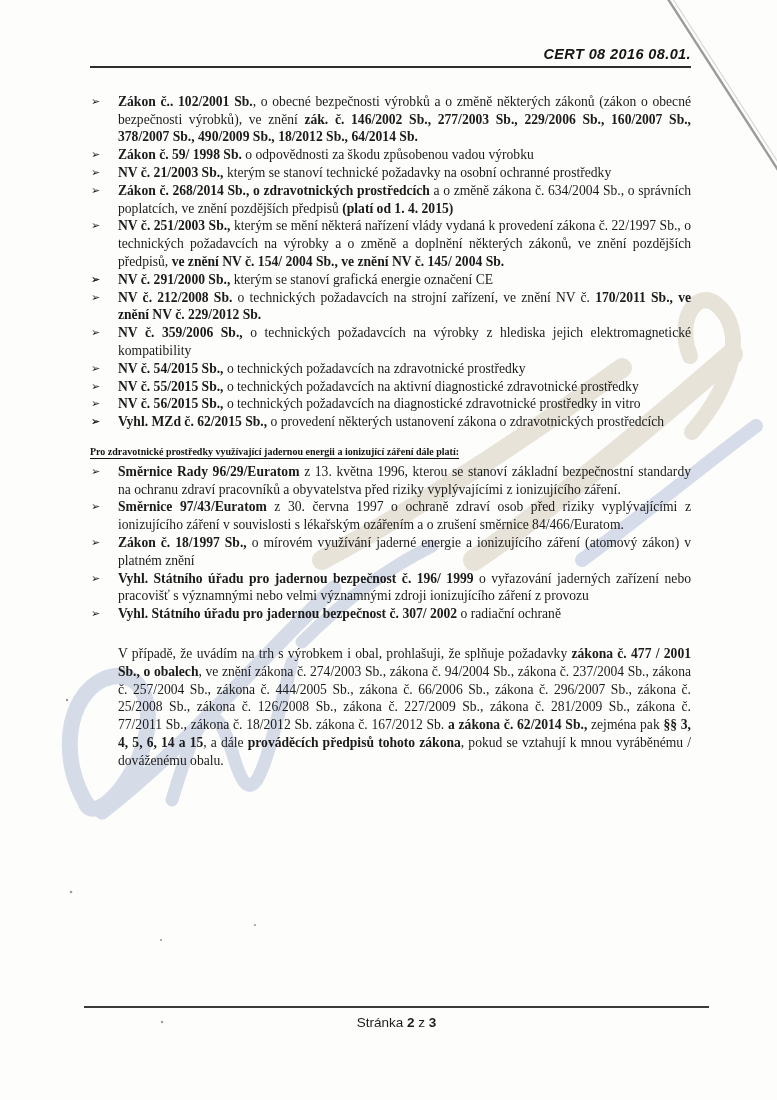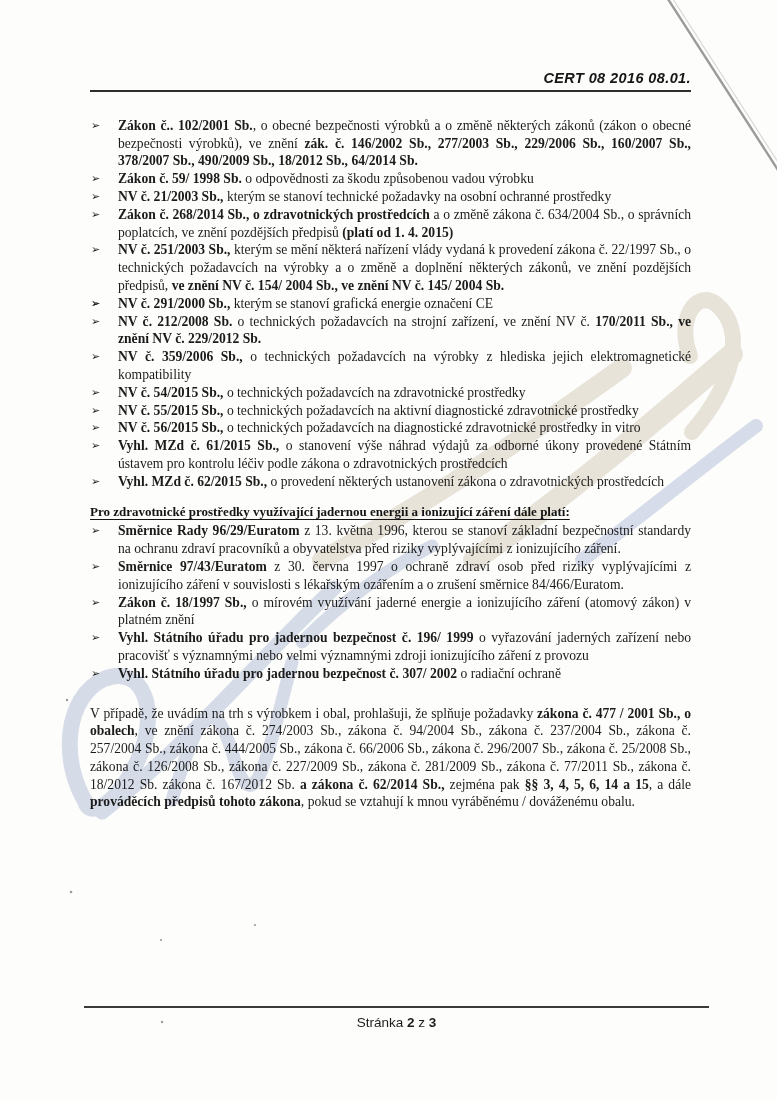--- a/index.html
+++ b/index.html
@@ -13,44 +13,43 @@
   .content{
     position:relative;z-index:2;
     margin:0 86px 0 90px;
     color:#1b1b1b;
     font-size:13.6px;line-height:17.8px;
   }
   .doc-header{
     padding-top:46px;padding-bottom:2px;
     border-bottom:2px solid #2e2e2e;
     text-align:right;
-    margin-top:24px;
   }
   .doc-code{
     font-family:"Liberation Sans", sans-serif;
     font-style:italic;font-weight:700;
     font-size:14.5px;letter-spacing:.4px;color:#161616;
   }
   .blist{margin-top:25px;}
   .blist2{margin-top:2px;}
   .li{position:relative;padding-left:28px;text-align:justify;}
   .li .mk{
     position:absolute;left:1px;top:1px;
     font-family:"DejaVu Sans", sans-serif;
     font-size:11px;line-height:16px;color:#1b1b1b;
   }
   .b{font-weight:700;}
   .section-heading{
     margin-top:12px;
-    font-weight:700;font-size:13px;
+    font-weight:700;font-size:10px;
     text-decoration:underline;
     text-underline-offset:3px;
     color:#141414;
   }
-  .para{margin-top:22px;text-align:justify;}
+  .para{margin-top:22px;text-align:justify;margin-left:28px;}
   .doc-footer{
     position:absolute;z-index:2;
     left:84px;right:68px;top:1006px;
     border-top:2px solid #3a3a3a;
     padding-top:7px;text-align:center;
     font-family:"Liberation Sans", sans-serif;
     font-size:13.5px;color:#1d1d1d;
   }
 </style>
 </head>
@@ -97,21 +96,21 @@
         <div class="li"><span class="mk">➢</span><span><span class="b">NV č. 21/2003 Sb.,</span><span> kterým se stanoví technické požadavky na osobní ochranné prostředky</span></span></div>
         <div class="li"><span class="mk">➢</span><span><span class="b">Zákon č. 268/2014 Sb., o zdravotnických prostředcích</span><span> a o změně zákona č. 634/2004 Sb., o správních poplatcích, ve znění pozdějších předpisů </span><span class="b">(platí od 1. 4. 2015)</span></span></div>
         <div class="li"><span class="mk">➢</span><span><span class="b">NV č. 251/2003 Sb.,</span><span> kterým se mění některá nařízení vlády vydaná k provedení zákona č. 22/1997 Sb., o technických požadavcích na výrobky a o změně a doplnění některých zákonů, ve znění pozdějších předpisů, </span><span class="b">ve znění NV č. 154/ 2004 Sb., ve znění NV č. 145/ 2004 Sb.</span></span></div>
         <div class="li"><span class="mk">➢</span></div>
         <div class="li"><span class="mk">➢</span><span><span class="b">NV č. 291/2000 Sb.,</span><span> kterým se stanoví grafická energie označení CE</span></span></div>
         <div class="li"><span class="mk">➢</span><span><span class="b">NV č. 212/2008 Sb.</span><span> o technických požadavcích na strojní zařízení, ve znění NV č. </span><span class="b">170/2011 Sb., ve znění NV č. 229/2012 Sb.</span></span></div>
         <div class="li"><span class="mk">➢</span><span><span class="b">NV č. 359/2006 Sb.,</span><span> o technických požadavcích na výrobky z hlediska jejich elektromagnetické kompatibility</span></span></div>
         <div class="li"><span class="mk">➢</span><span><span class="b">NV č. 54/2015 Sb.,</span><span> o technických požadavcích na zdravotnické prostředky</span></span></div>
         <div class="li"><span class="mk">➢</span><span><span class="b">NV č. 55/2015 Sb.,</span><span> o technických požadavcích na aktivní diagnostické zdravotnické prostředky</span></span></div>
         <div class="li"><span class="mk">➢</span><span><span class="b">NV č. 56/2015 Sb.,</span><span> o technických požadavcích na diagnostické zdravotnické prostředky in vitro</span></span></div>
-        <div class="li"><span class="mk">➢</span><span><span class="b">Vyhl. MZd č. 61/2015 Sb.,</span><span> o stanovení výše náhrad výdajů za odborné úkony provedené Státním ústavem pro kontrolu léčiv podle zákona o zdravotnických prostředcích</span></span></div>
+        <div class="li"><span class="mk">➢</span></div>
         <div class="li"><span class="mk">➢</span><span><span class="b">Vyhl. MZd č. 62/2015 Sb.,</span><span> o provedení některých ustanovení zákona o zdravotnických prostředcích</span></span></div>
       </div>
 
     <div class="section-heading">Pro zdravotnické prostředky využívající jadernou energii a ionizující záření dále platí:</div>
 
     <div class="blist blist2">
         <div class="li"><span class="mk">➢</span><span><span class="b">Směrnice Rady 96/29/Euratom</span><span> z 13. května 1996, kterou se stanoví základní bezpečnostní standardy na ochranu zdraví pracovníků a obyvatelstva před riziky vyplývajícími z ionizujícího záření.</span></span></div>
         <div class="li"><span class="mk">➢</span><span><span class="b">Směrnice 97/43/Euratom</span><span> z 30. června 1997 o ochraně zdraví osob před riziky vyplývajícími z ionizujícího záření v souvislosti s lékařským ozářením a o zrušení směrnice 84/466/Euratom.</span></span></div>
         <div class="li"><span class="mk">➢</span><span><span class="b">Zákon č. 18/1997 Sb.,</span><span> o mírovém využívání jaderné energie a ionizujícího záření (atomový zákon) v platném znění</span></span></div>
         <div class="li"><span class="mk">➢</span><span><span class="b">Vyhl. Státního úřadu pro jadernou bezpečnost č. 196/ 1999</span><span> o vyřazování jaderných zařízení nebo pracovišť s významnými nebo velmi významnými zdroji ionizujícího záření z provozu</span></span></div>

